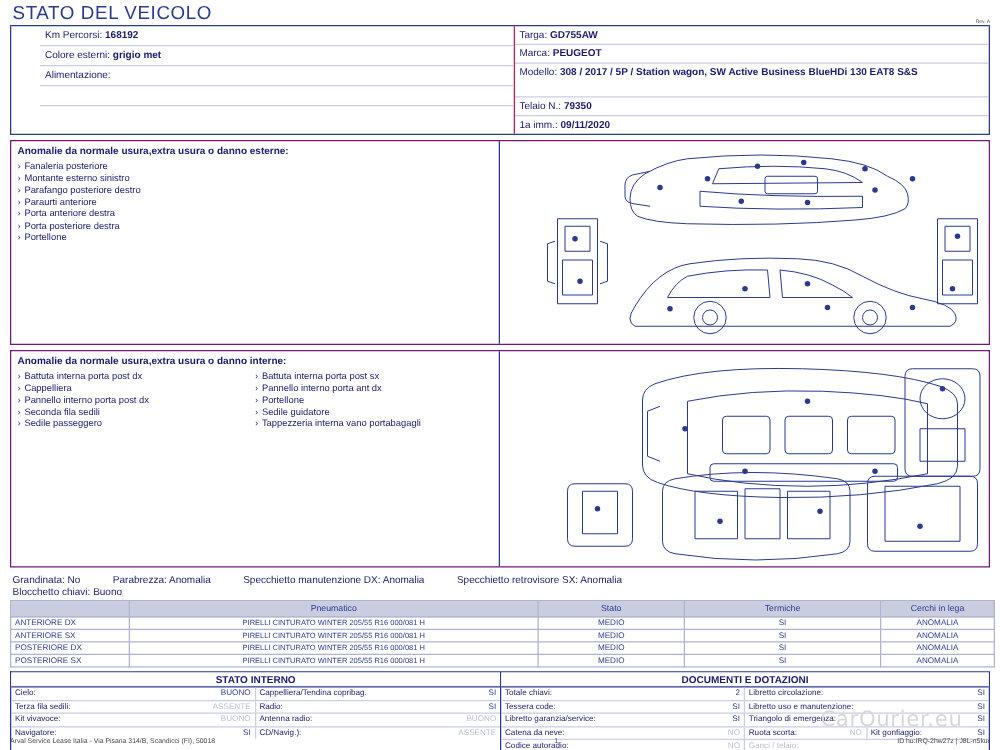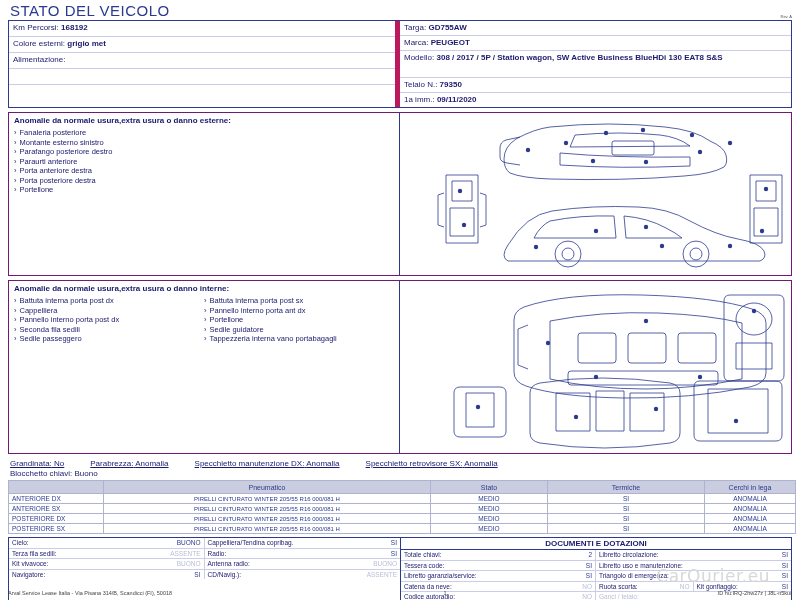--- a/index.html
+++ b/index.html
@@ -45,21 +45,21 @@
   .hdr {
     display: flex;
     margin: 0 2px;
     border-left: 1px solid #2b3a8f;
     border-right: 1px solid #2b3a8f;
     border-bottom: 1px solid #2b3a8f;
   }
   .hdr-col {
     box-sizing: border-box;
   }
-  .hdr-left { width: 50%; border-right: 5px solid #be185d; }
+  .hdr-left { width: 50%; border-right: 1px solid #be185d; margin-left: 23px; }
   .hdr-right { width: 50%; }
   .hdr-row {
     padding: 1px 4px;
     font-size: 8px;
     border-bottom: 1px solid #c9cde8;
     height: 12px;
     line-height: 11px;
     white-space: nowrap;
     overflow: hidden;
   }
@@ -117,21 +117,20 @@
     text-indent: -8px;
   }
 
   
   .midline {
     margin: 4px 2px 0 2px;
     display: flex;
     font-size: 8px;
     line-height: 11px;
     padding-left: 2px;
-    text-decoration: underline;
   }
   .midline .seg { margin-right: 26px; }
   .midline2 {
     margin: 0 2px 2px 2px;
     font-size: 8px;
     padding-left: 2px;
   }
 
   
   table {
@@ -475,20 +474,21 @@
         <td class="t-pne">PIRELLI CINTURATO WINTER  205/55 R16 000/081 H</td>
         <td class="t-stato">MEDIO</td>
         <td class="t-term">SI</td>
         <td class="t-cerchi">ANOMALIA</td>
       </tr>
     </tbody>
   </table>
 
   <div class="bottom">
     <div class="bpanel left">
+      <h4>STATO INTERNO</h4>
       <div class="brow">
         <div class="bcell">
           <span>Cielo:</span>
           <span class="v-buono">BUONO</span>
         </div>
         <div class="bcell">
           <span>Cappelliera/Tendina copribag.</span>
           <span class="v-si">SI</span>
         </div>
       </div>

